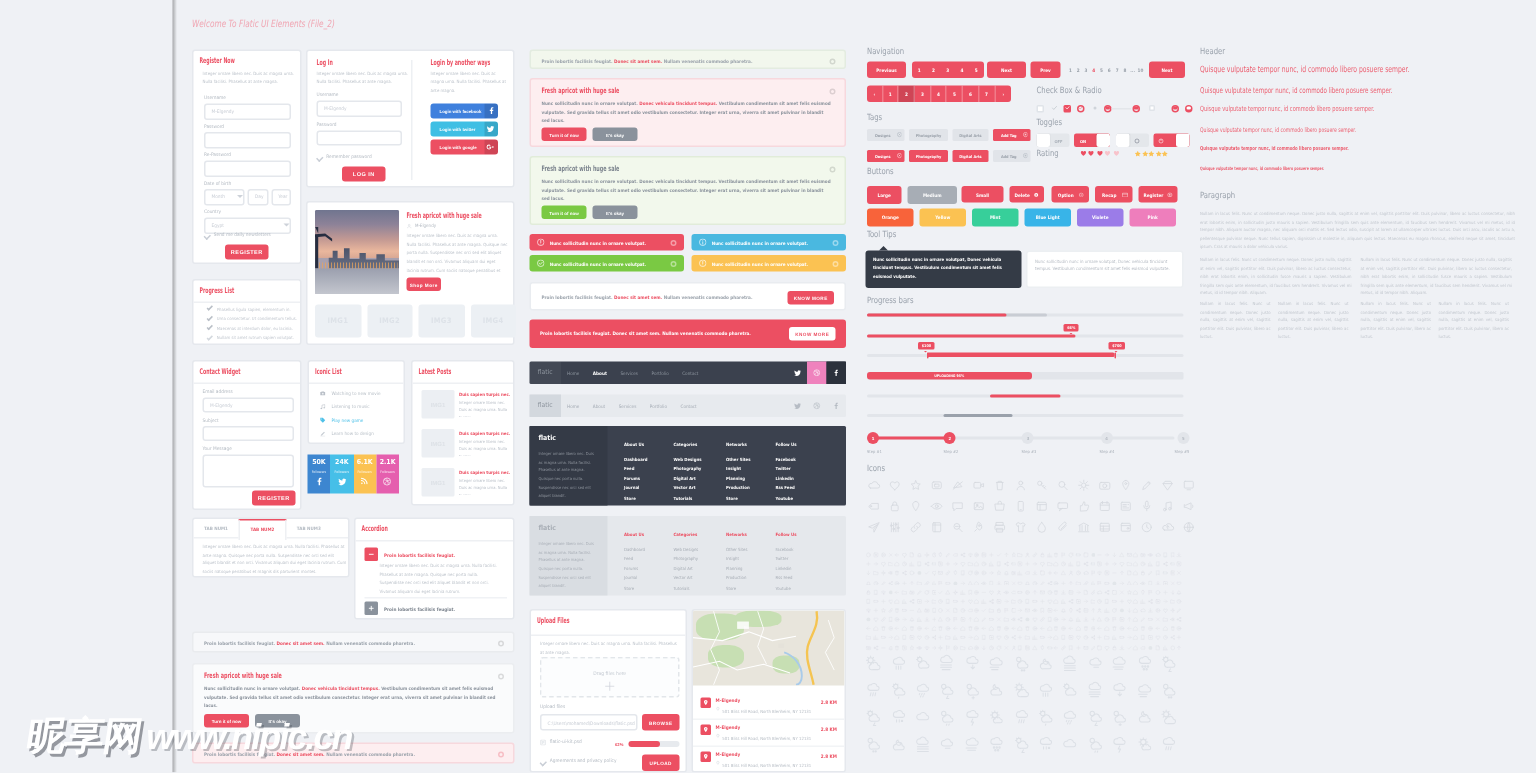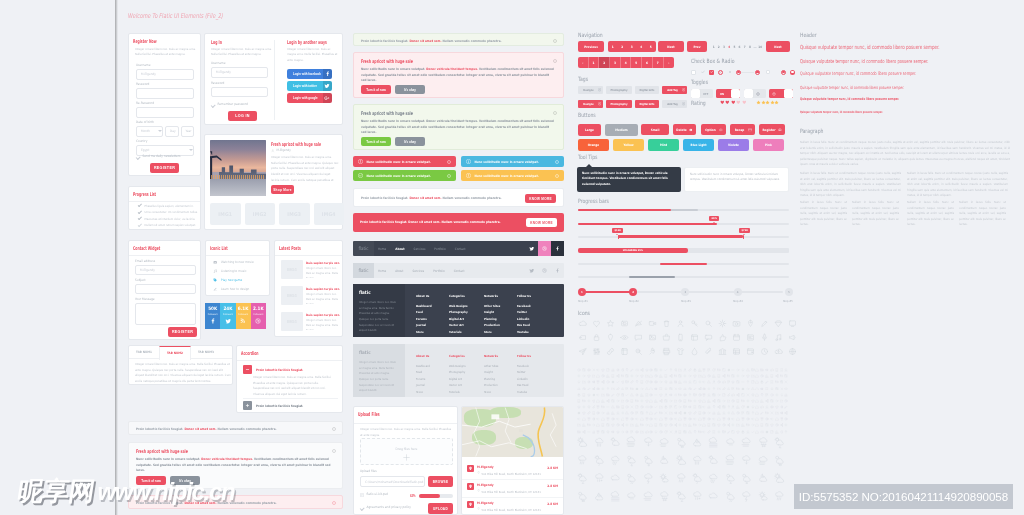--- a/index.html
+++ b/index.html
@@ -4503,14 +4503,13 @@
 <div class="pp half" style="left:800px">Nullam in lacus felis. Nunc ut condimentum neque. Donec justo nulla, sagittis at enim vel, sagittis porttitor elit. Duis pulvinar, libero ac luctus consectetur, nibh erat lobortis enim, in sollicitudin fusce mauris a sapien. Vestibulum fringilla sem quis ante elementum, id faucibus sem hendrerit. Vivamus vel mi metus, id id tempor nibh. Aliquam.</div>
 <div class="pp half" style="left:907px">Nullam in lacus felis. Nunc ut condimentum neque. Donec justo nulla, sagittis at enim vel, sagittis porttitor elit. Duis pulvinar, libero ac luctus consectetur, nibh erat lobortis enim, in sollicitudin fusce mauris a sapien. Vestibulum fringilla sem quis ante elementum, id faucibus sem hendrerit. Vivamus vel mi metus, id id tempor nibh. Aliquam.</div>
 <div class="pp qtr" style="left:800px">Nullam in lacus felis. Nunc ut condimentum neque. Donec justo nulla, sagittis at enim vel, sagittis porttitor elit. Duis pulvinar, libero ac luctus.</div>
 <div class="pp qtr" style="left:852px">Nullam in lacus felis. Nunc ut condimentum neque. Donec justo nulla, sagittis at enim vel, sagittis porttitor elit. Duis pulvinar, libero ac luctus.</div>
 <div class="pp qtr" style="left:907px">Nullam in lacus felis. Nunc ut condimentum neque. Donec justo nulla, sagittis at enim vel, sagittis porttitor elit. Duis pulvinar, libero ac luctus.</div>
 <div class="pp qtr" style="left:959px">Nullam in lacus felis. Nunc ut condimentum neque. Donec justo nulla, sagittis at enim vel, sagittis porttitor elit. Duis pulvinar, libero ac luctus.</div>
 <div class="wm">
   <span class="cn">昵享网</span>
       <span class="url">www.nipic.cn</span>
 </div>
-<div class="wm-footer">ID:5575352 NO:20160421114920890058</div>
 </div>
 
 </body></html>

